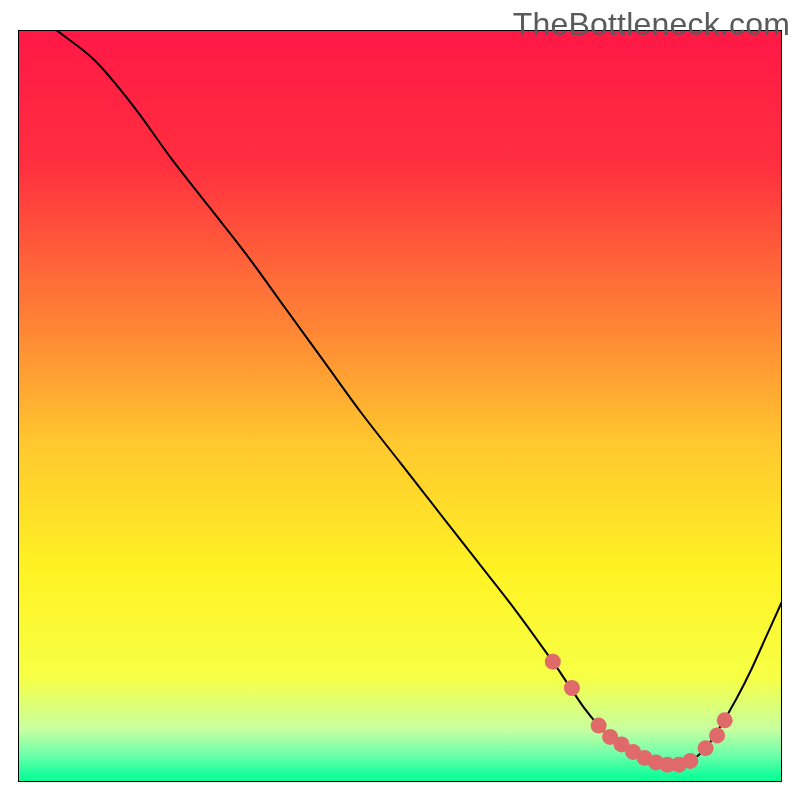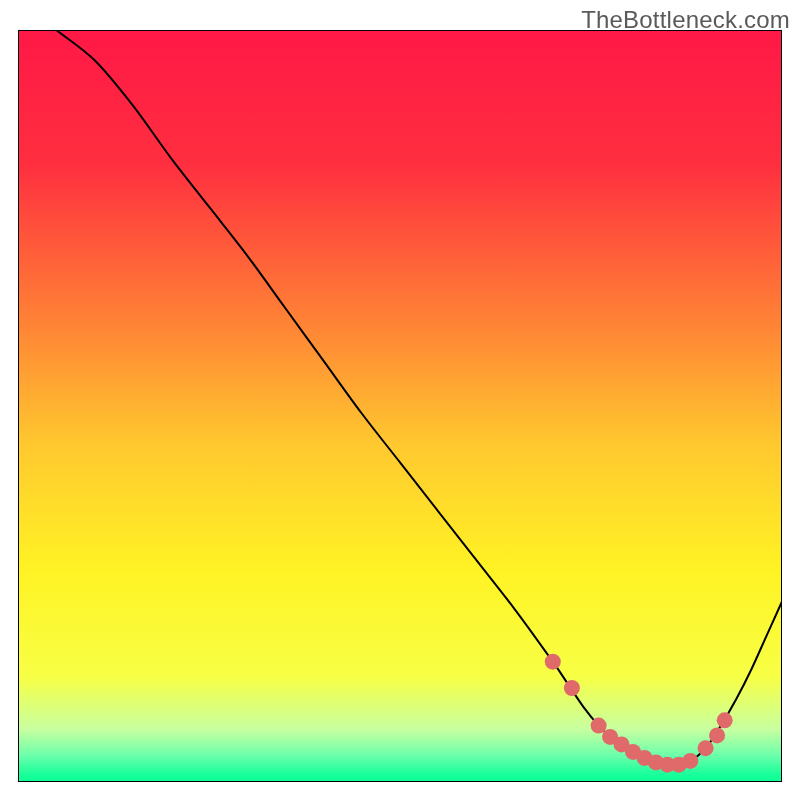--- a/index.html
+++ b/index.html
@@ -7,21 +7,21 @@
   .chart-container {
     position: relative;
     width: 800px;
     height: 800px;
   }
   .watermark {
     position: absolute;
     top: 6px;
     right: 10px;
     font-family: Arial, Helvetica, sans-serif;
-    font-size: 24px;
+    font-size: 32px;
     color: #5a5a5a;
     font-weight: 400;
     letter-spacing: 0.2px;
     z-index: 10;
   }
   .plot-area {
     position: absolute;
     left: 18px;
     top: 30px;
     width: 764px;

